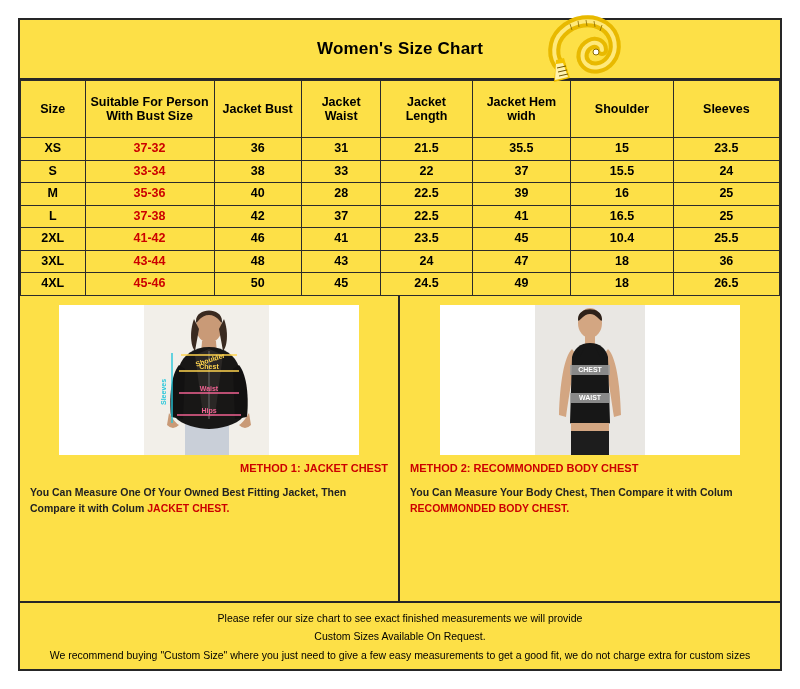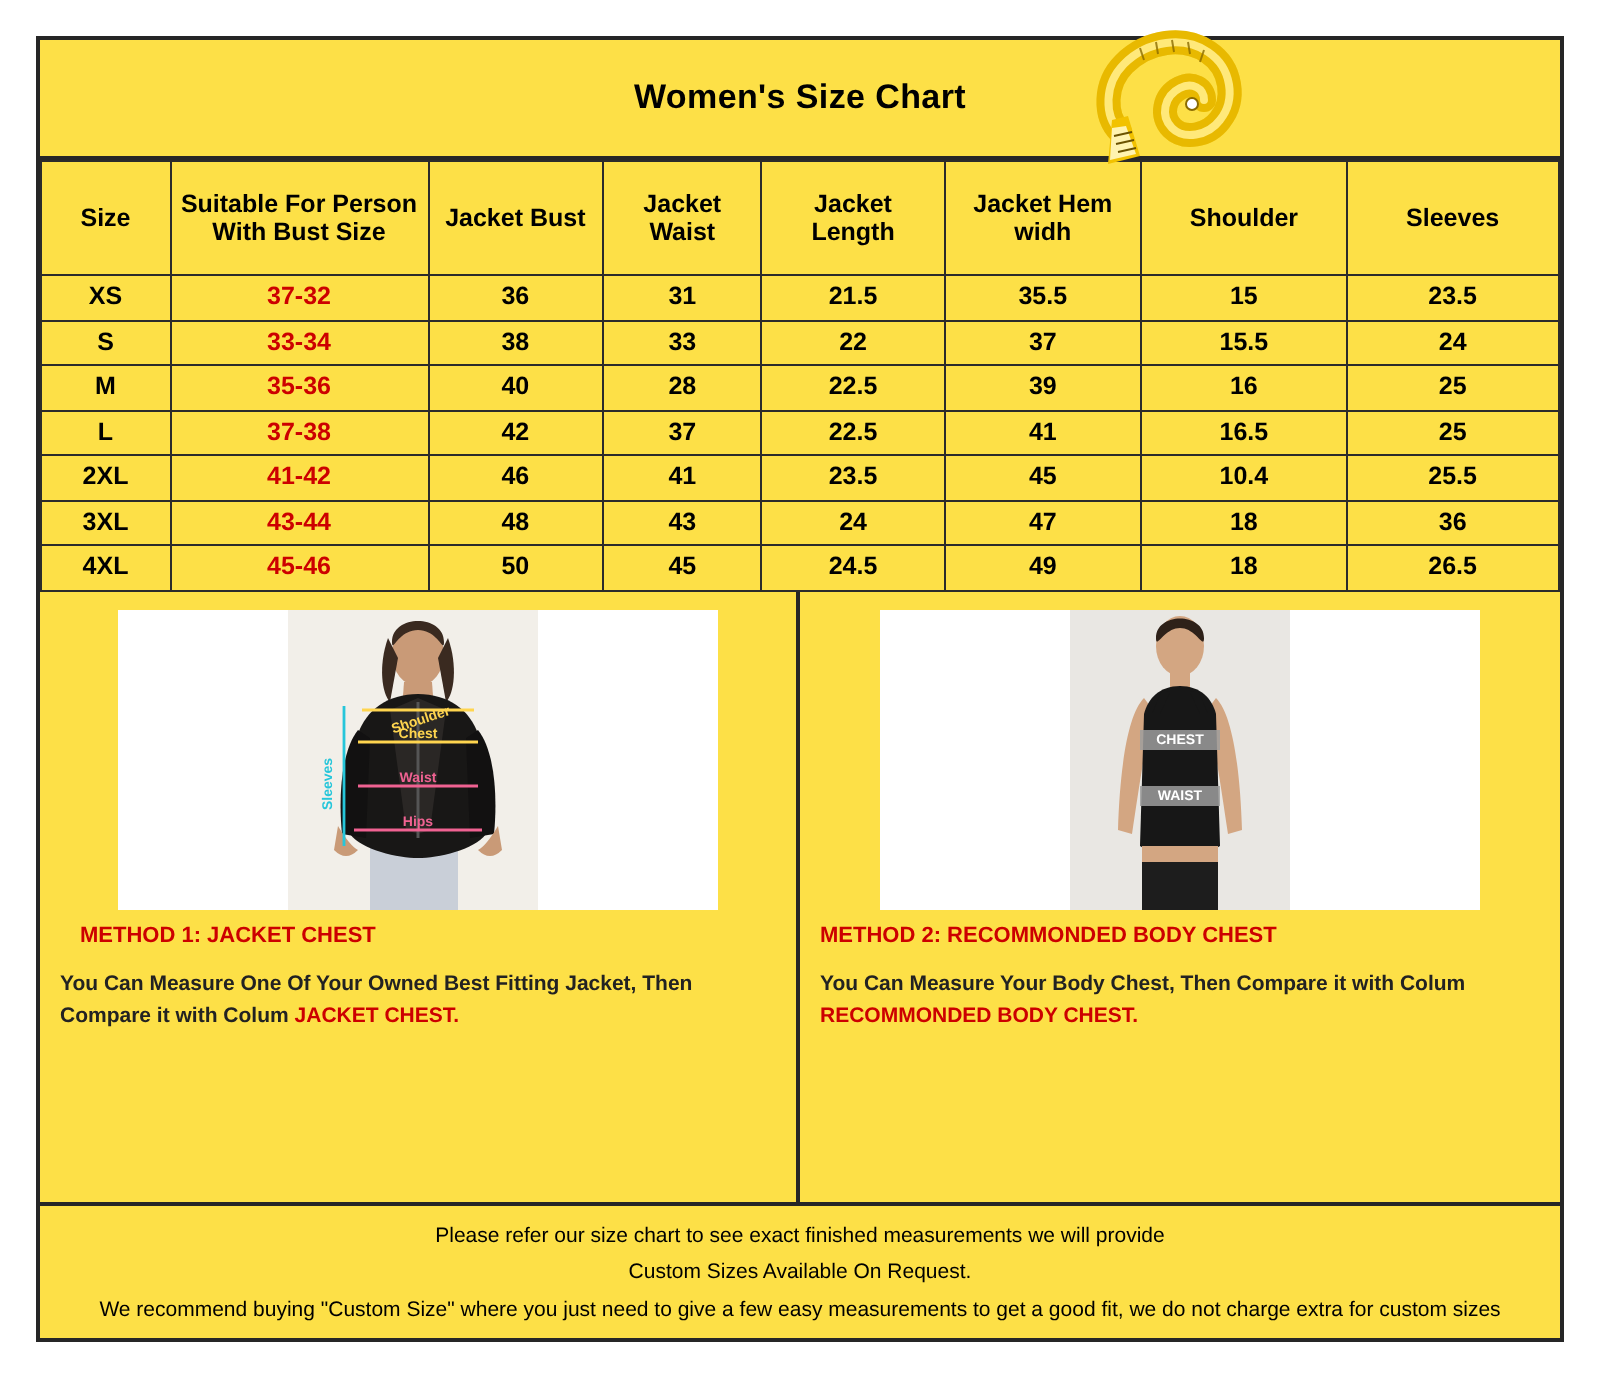--- a/index.html
+++ b/index.html
@@ -111,21 +111,21 @@
     align-items: center;
     justify-content: center;
     position: relative;
   }
   .method-head {
     font-size: 11px;
     font-weight: bold;
     color: #cc0000;
     margin: 6px 0 10px 0;
   }
-  .method.left .method-head { margin-left: 10px; }
+  .method.left .method-head { margin-left: 10px; text-align: right; }
   .method-body {
     font-size: 10.5px;
     line-height: 1.6;
     font-weight: bold;
     color: #222;
   }
   .method-body .red { color: #cc0000; text-align: right; }
   .method-body p { margin: 0 0 12px 0; }
 
   

